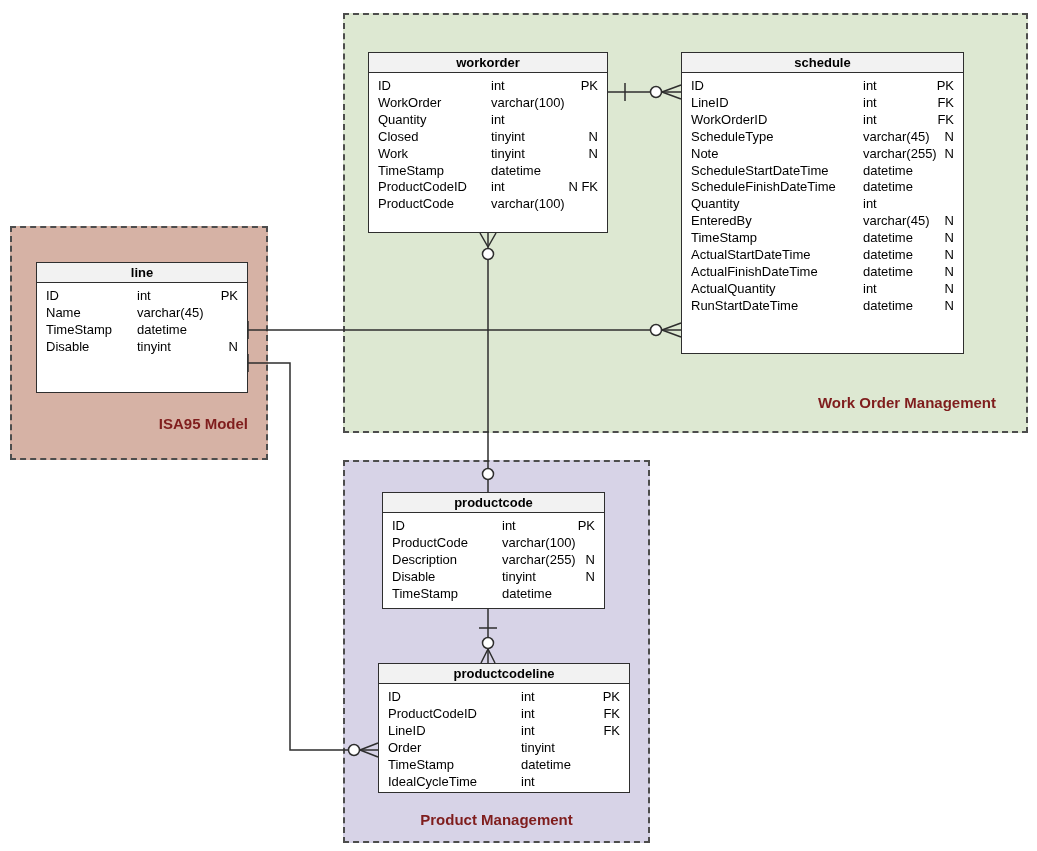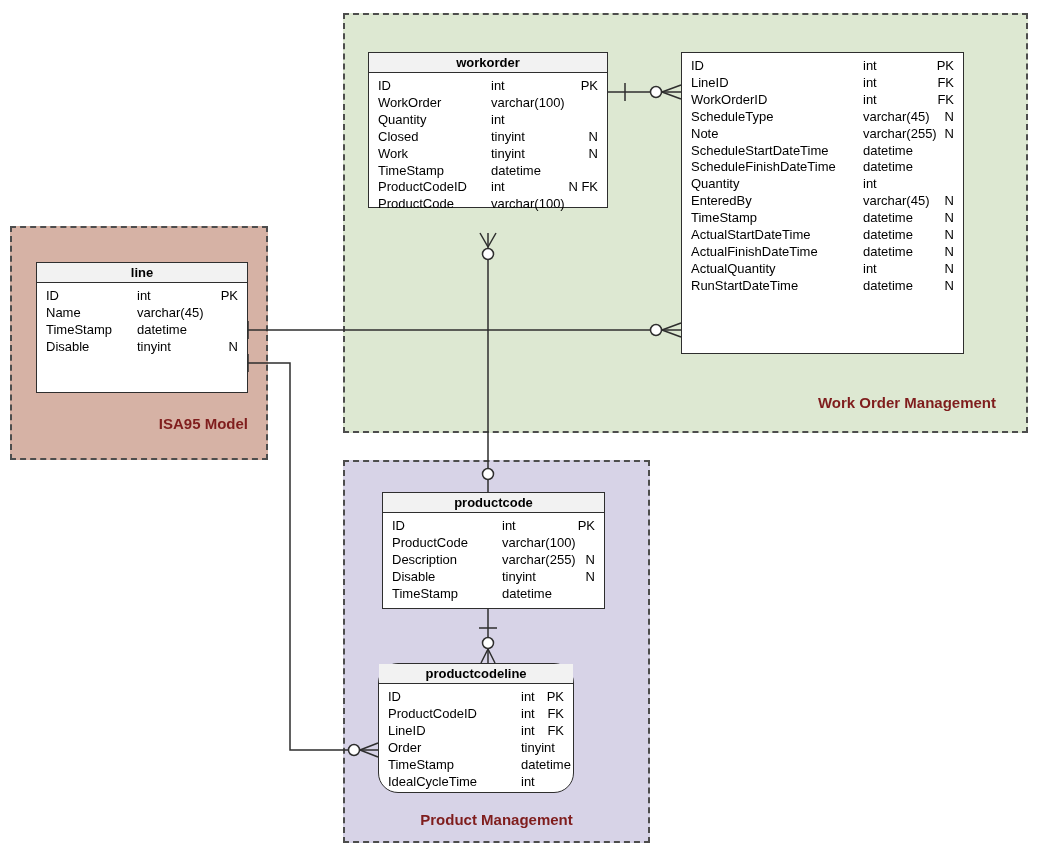--- a/index.html
+++ b/index.html
@@ -24,25 +24,25 @@
 
   
   .table { position:absolute; background:#fff; border:1.5px solid #2e2e2e; z-index:3; }
   .t-head { height:20px; line-height:19px; text-align:center; font-weight:700; font-size:13px;
     background:#f2f2f2; border-bottom:1.5px solid #2e2e2e; color:#000; }
   .t-body { padding:5px 9px 0 9px; }
   .row { display:grid; grid-template-columns:var(--namew) 1fr auto; line-height:16.9px;
     font-size:13px; color:#000000; white-space:nowrap; }
   .c-flags { text-align:right; }
 
-  .t-workorder       { left:368px; top:52px;  width:240px; height:156px; --namew:113px; }
+  .t-workorder       { left:368px; top:52px;  width:240px; height:181px; --namew:113px; }
   .t-schedule        { left:681px; top:52px;  width:283px; height:302px; --namew:172px; }
   .t-line            { left:36px;  top:262px; width:212px; height:131px; --namew:91px;  }
   .t-productcode     { left:382px; top:492px; width:223px; height:117px; --namew:110px; }
-  .t-productcodeline { left:378px; top:663px; width:196px; height:130px;border-radius:20px; --namew:133px; }
+  .t-productcodeline { left:378px; top:663px; width:252px; height:130px; --namew:133px; }
 </style>
 </head>
 <body>
 
 <div class="canvas">
 
   <div class="region region-wom" style="background-color: rgb(221, 232, 210);">
     <span class="region-label">Work Order Management</span>
   </div>
   <div class="region region-isa" style="background-color: rgb(214, 178, 165);">
@@ -138,20 +138,21 @@
 
         <div class="row">
           <span class="c-name">ProductCode</span>
           <span class="c-type">varchar(100)</span>
           <span class="c-flags"></span>
         </div>
       </div>
   </div>
 
   <div class="table t-schedule">
+    <div class="t-head">schedule</div>
     <div class="t-body">
 
         <div class="row">
           <span class="c-name">ID</span>
           <span class="c-type">int</span>
           <span class="c-flags">PK</span>
         </div>
 
         <div class="row">
           <span class="c-name">LineID</span>

